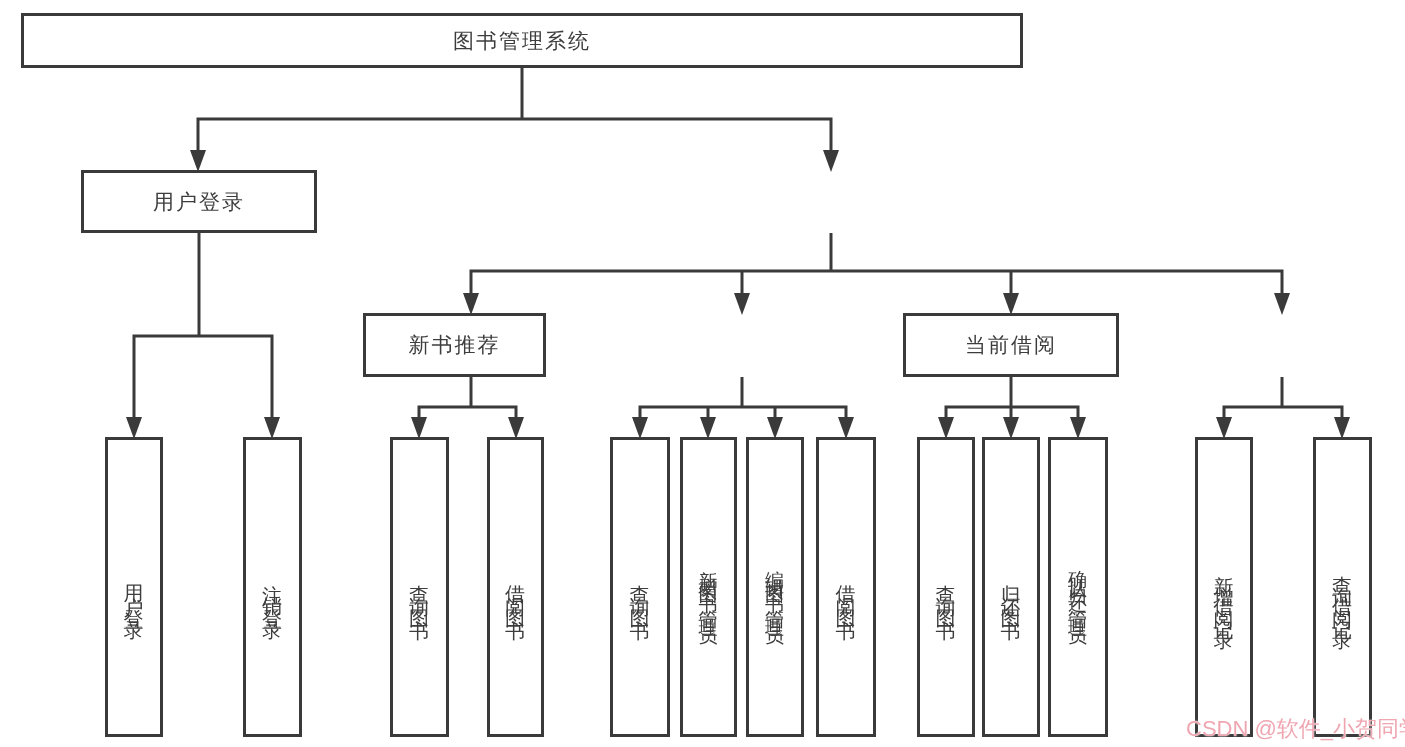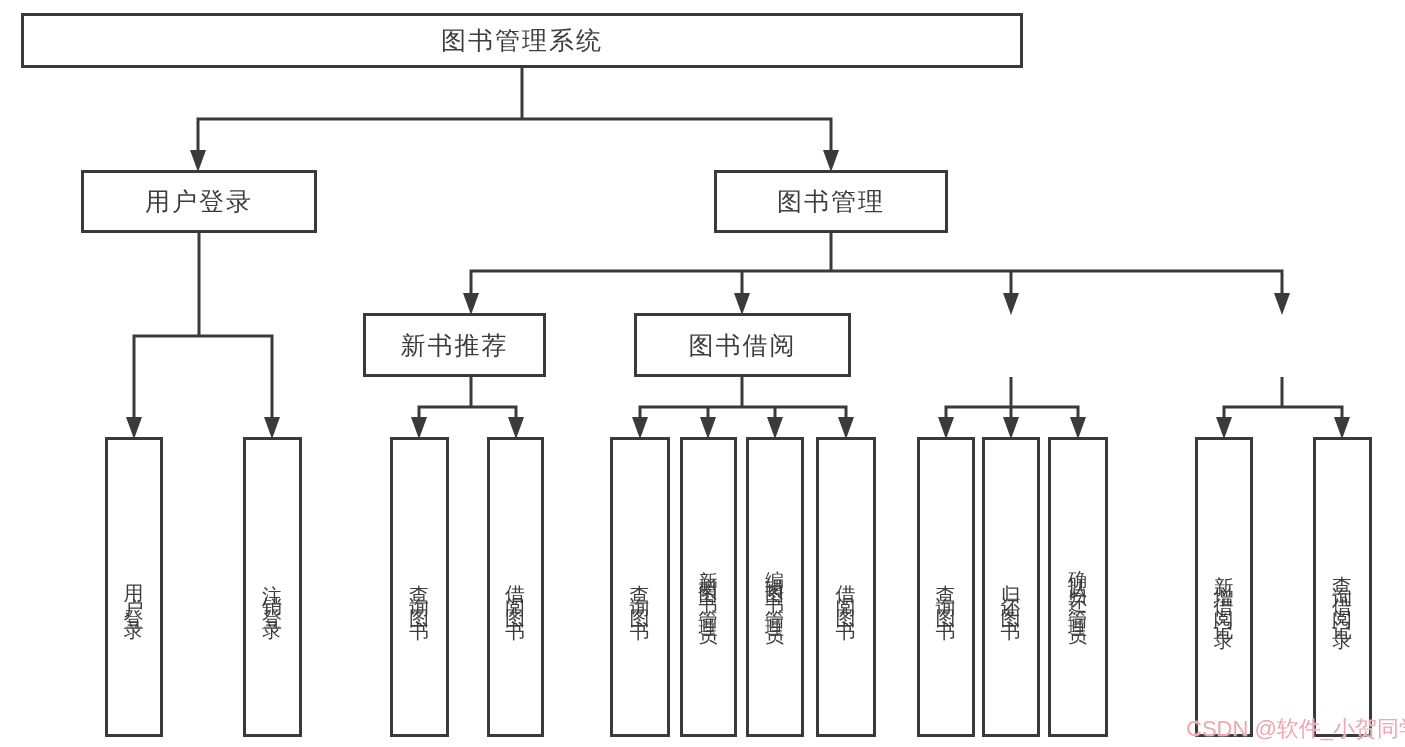--- a/index.html
+++ b/index.html
@@ -1,21 +1,21 @@
 <!DOCTYPE html>
 <html><head>
 <meta charset="utf-8">
 <style>
   html,body{margin:0;padding:0;background:#ffffff;}
   body{font-family:"Liberation Sans","DejaVu Sans",sans-serif;}
   .stage{position:relative;width:1405px;height:747px;background:#ffffff;overflow:hidden;}
   .wires{position:absolute;left:0;top:0;width:1405px;height:747px;}
   .box{position:absolute;box-sizing:border-box;background:#ffffff;border:3px solid #3a3a3a;
        display:flex;align-items:center;justify-content:center;color:#3d3d3d;}
-  .hbox{font-size:25px;letter-spacing:2px;}
+  .hbox{font-size:21px;letter-spacing:2px;}
   .vbox{top:437px;height:300px;}
   .vt{writing-mode:vertical-rl;text-orientation:mixed;font-size:20px;line-height:1;
       letter-spacing:12px;margin-bottom:-12px;color:#3d3d3d;}
   .mid .vt{letter-spacing:11px;margin-bottom:-11px;}
   .tight .vt{font-size:19px;letter-spacing:8px;margin-bottom:-8px;}
   .watermark{position:absolute;left:1186px;top:714px;font-size:22px;white-space:nowrap;
       color:#efa6b1;text-shadow:0 0 2px rgba(255,255,255,0.9),0 0 1px rgba(255,255,255,0.9);}
 </style>
 </head>
 <body>
@@ -74,29 +74,26 @@
     </g>
   </svg>
 
   <div class="box hbox" style="left:21px;top:13px;width:1002px;height:55px">
     <span>图书管理系统</span>
   </div>
 
   <div class="box hbox" style="left:81px;top:170px;width:236px;height:63px">
     <span>用户登录</span>
   </div>
-  <div class="box hbox" style="left:714px;top:170px;width:234px;height:63px">
-    <span>图书管理</span>
-  </div>
 
   <div class="box hbox" style="left:363px;top:313px;width:183px;height:64px">
     <span>新书推荐</span>
   </div>
-  <div class="box hbox" style="left:634px;top:313px;width:217px;height:64px">
-    <span>图书借阅</span>
+  <div class="box hbox" style="left:903px;top:313px;width:216px;height:64px">
+    <span>当前借阅</span>
   </div>
 
   <div class="box vbox" style="left:105px;width:58px">
     <span class="vt">用户登录</span>
   </div>
   <div class="box vbox" style="left:243px;width:59px">
     <span class="vt">注销登录</span>
   </div>
 
   <div class="box vbox" style="left:390px;width:59px">

